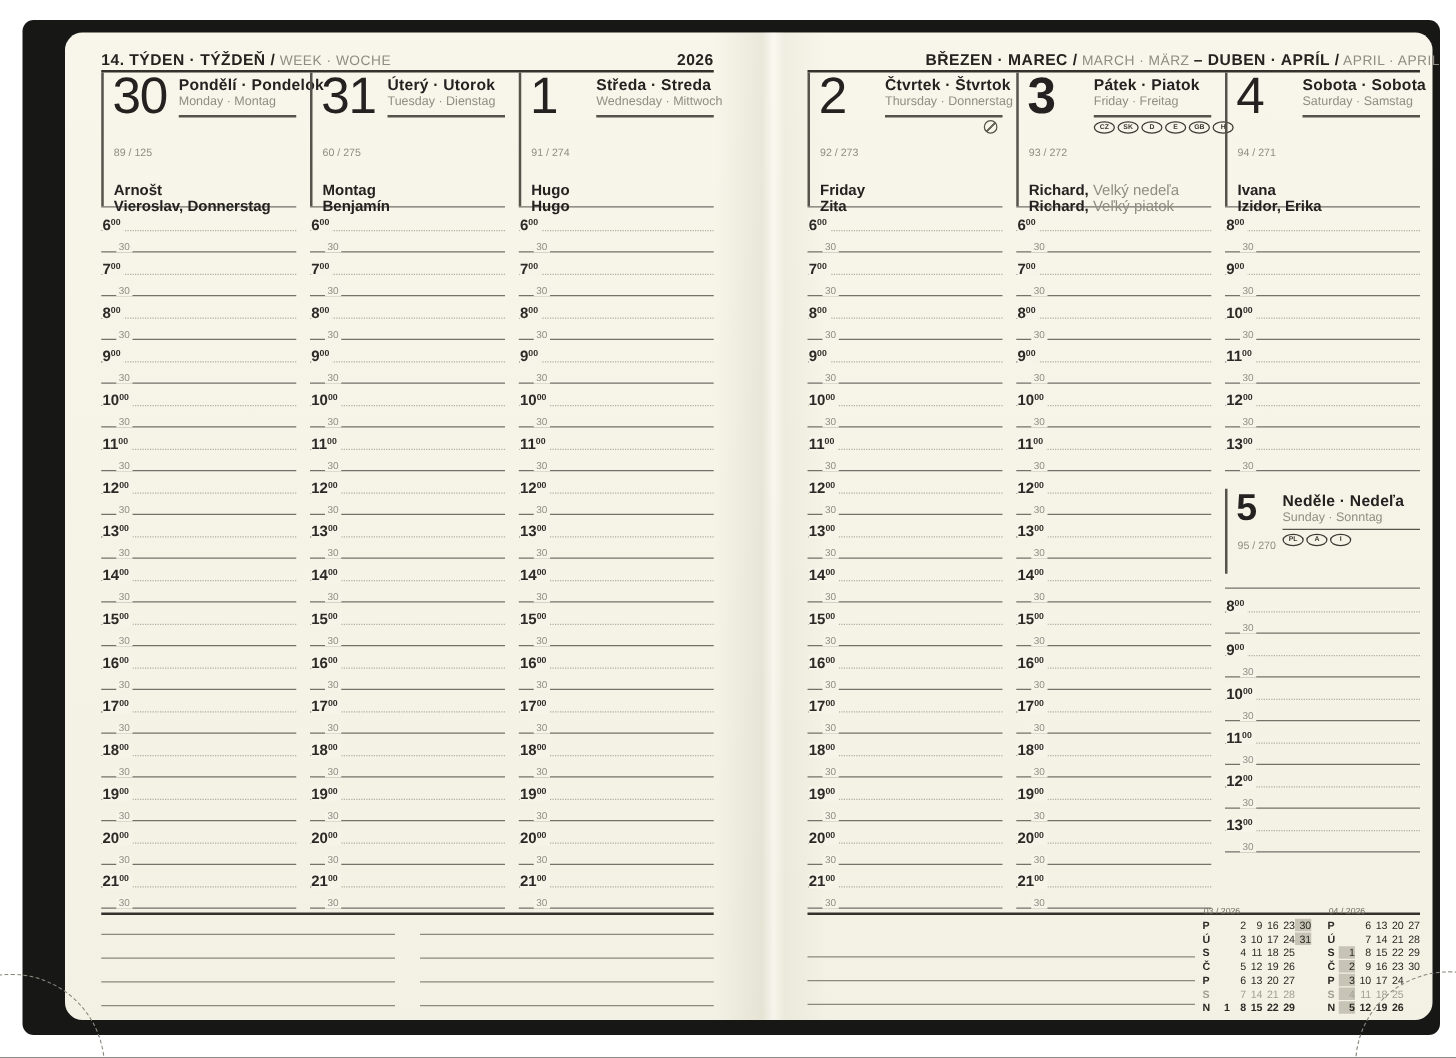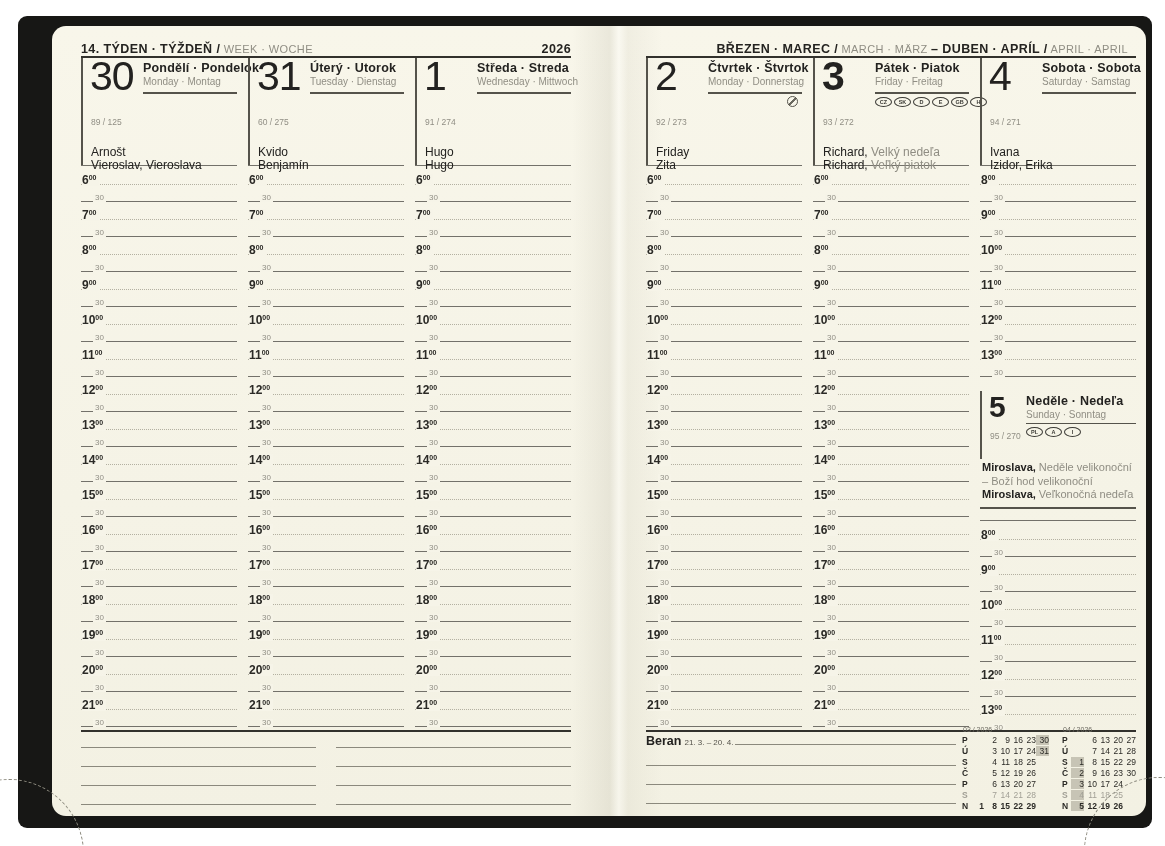--- a/index.html
+++ b/index.html
@@ -9,21 +9,21 @@
   .sheet{position:absolute;left:26px;top:26px;width:1094px;height:790px;border-radius:14px;
          background:linear-gradient(180deg,#f8f6ea 0%,#f5f3e6 60%,#f3f1e3 100%);margin-left:26px;}
   .spine{position:absolute;left:520px;top:0;width:90px;height:100%;pointer-events:none;
          background:linear-gradient(90deg,rgba(0,0,0,0) 0%,rgba(110,105,85,.10) 42%,rgba(255,255,255,.30) 52%,rgba(110,105,85,.06) 62%,rgba(0,0,0,0) 100%);}
   .page{position:absolute;top:0;height:100%;}
   .page-left{left:0;width:530px;}
   .page-right{left:574px;width:520px;}
 
   .pg-header{position:absolute;top:13px;display:flex;justify-content:space-between;align-items:baseline;}
   .page-left .pg-header{left:29px;width:490px;}
-  .page-right .pg-header{left:12px;width:490px;justify-content:flex-end;}
+  .page-right .pg-header{left:36px;width:490px;justify-content:flex-end;}
   .hdr-bold{font-size:12.5px;font-weight:bold;letter-spacing:.4px;color:#242320;}
   .hdr-light{font-size:11px;color:#8f8d83;letter-spacing:.4px;}
   .pg-rule{position:absolute;top:30px;height:2px;background:#32312c;}
   .page-left .pg-rule{left:29px;width:490px;}
   .page-right .pg-rule{left:20px;width:490px;}
 
   .cols{position:absolute;top:32px;display:flex;gap:11px;}
   .page-left .cols{left:29px;width:490px;}
   .page-right .cols{left:20px;width:490px;}
   .day-col{flex:1;min-width:0;}
@@ -35,21 +35,21 @@
   .titles{margin-left:60px;padding-top:3px;padding-bottom:3px;border-bottom:2px solid #55534b;min-height:28px;}
   .t1{font-size:12.5px;font-weight:bold;letter-spacing:.2px;white-space:nowrap;}
   .t2{font-size:10px;color:#908e84;margin-top:1px;white-space:nowrap;}
   .extras{margin-left:60px;margin-top:2px;height:11px;display:flex;align-items:center;}
   .extras.right{justify-content:flex-end;margin-right:4px;}
   .badge{display:inline-block;border:1px solid #3a3934;border-radius:50%;min-width:13px;height:8px;
          line-height:8px;font-size:5.5px;font-weight:bold;text-align:center;margin-right:2px;color:#3a3934;padding:0 1px;}
   .moon{width:9px;height:9px;border:1px solid #55534b;border-radius:50%;display:inline-block;
         background:linear-gradient(135deg,transparent 44%,#6b6960 44%,#6b6960 58%,transparent 58%);}
   .people{position:absolute;left:8px;top:88px;font-size:12px;line-height:1.12;white-space:nowrap;}
-  .people b{font-weight:normal;color:#232220;}
+  .people b{font-weight:bold;color:#232220;}
   .people .rest{color:#8f8d83;}
 
   .hours{border-top:1px solid #73716a;}
   .hblock{height:35px;}
   .hrow{height:18px;border-bottom:1px dotted #b3b0a1;position:relative;}
   .hnum{position:absolute;left:1px;bottom:-2px;font-size:12px;font-weight:bold;line-height:1;
         background:#f6f4e8;padding-right:3px;color:#2b2a26;}
   .hnum sup{font-size:7px;font-weight:bold;vertical-align:4px;letter-spacing:0;}
   .hhalf{height:16px;border-bottom:1px solid #73716a;position:relative;}
   .hmin{position:absolute;left:12px;bottom:-1px;font-size:8px;line-height:1;color:#908e84;
@@ -109,21 +109,21 @@
       <div class="day-col">
         <div class="day-head">
           <div class="num">30</div>
           <div class="doy">89 / 125</div>
           <div class="titles">
             <div class="t1">Pondělí · Pondelok</div>
             <div class="t2">Monday · Montag</div>
           </div>
           <div class="people">
               <div><b>Arnošt</b></div>
-              <div><b>Vieroslav, Vieroslava</b></div>
+              <div><b>Vieroslav, Donnerstag</b></div>
             </div>
         </div>
         <div class="hours">
             <div class="hblock">
               <div class="hrow">
                 <span class="hnum">6<sup>00</sup></span>
               </div>
               <div class="hhalf">
                 <span class="hmin">30</span>
               </div>
@@ -252,21 +252,21 @@
       </div>
       <div class="day-col">
         <div class="day-head">
           <div class="num">31</div>
           <div class="doy">60 / 275</div>
           <div class="titles">
             <div class="t1">Úterý · Utorok</div>
             <div class="t2">Tuesday · Dienstag</div>
           </div>
           <div class="people">
-              <div><b>Kvido</b></div>
+              <div><b>Montag</b></div>
               <div><b>Benjamín</b></div>
             </div>
         </div>
         <div class="hours">
             <div class="hblock">
               <div class="hrow">
                 <span class="hnum">6<sup>00</sup></span>
               </div>
               <div class="hhalf">
                 <span class="hmin">30</span>
@@ -563,21 +563,21 @@
     </div>
     <div class="pg-rule"></div>
 
     <div class="cols">
       <div class="day-col">
         <div class="day-head">
           <div class="num">2</div>
           <div class="doy">92 / 273</div>
           <div class="titles">
             <div class="t1">Čtvrtek · Štvrtok</div>
-            <div class="t2">Monday · Donnerstag</div>
+            <div class="t2">Thursday · Donnerstag</div>
           </div>
           <div class="extras right">
               <span class="moon"></span>
             </div>
           <div class="people">
               <div><b>Friday</b></div>
               <div><b>Zita</b></div>
             </div>
         </div>
         <div class="hours">
@@ -934,25 +934,20 @@
             <div class="titles">
               <div class="t1">Neděle · Nedeľa</div>
               <div class="t2">Sunday · Sonntag</div>
             </div>
             <div class="extras">
                 <span class="badge">PL</span>
                 <span class="badge">A</span>
                 <span class="badge">I</span>
               </div>
           </div>
-          <div class="sun-text people-lines">
-              <div><b>Miroslava,</b><span class="rest"> Neděle velikonoční</span></div>
-              <div><span class="rest">– Boží hod velikonoční</span></div>
-              <div><b>Miroslava,</b><span class="rest"> Veľkonočná nedeľa</span></div>
-            </div>
           <div class="hours sun-hours">
               <div class="hblock">
                 <div class="hrow">
                   <span class="hnum">8<sup>00</sup></span>
                 </div>
                 <div class="hhalf">
                   <span class="hmin">30</span>
                 </div>
               </div>
               <div class="hblock">
@@ -994,25 +989,20 @@
                 <div class="hhalf">
                   <span class="hmin">30</span>
                 </div>
               </div>
             </div>
         </div>
       </div>
     </div>
 
     <div class="bottom-rule"></div>
-    <div class="zodiac-row">
-      <span class="zodiac-name">Beran</span>
-      <span class="zodiac-range">21. 3. – 20. 4.</span>
-      <span class="zodiac-line"></span>
-    </div>
     <div class="notes" style="left:20px;width:310px;top:721px;">
       <div class="note-line"></div>
       <div class="note-line"></div>
       <div class="note-line"></div>
     </div>
     <div class="minical cal-march">
         <div class="mc-title">03 / 2026</div>
         <div class="mc-row">
           <span class="mc-day">P</span>
           <span class="mc-cell"></span>

